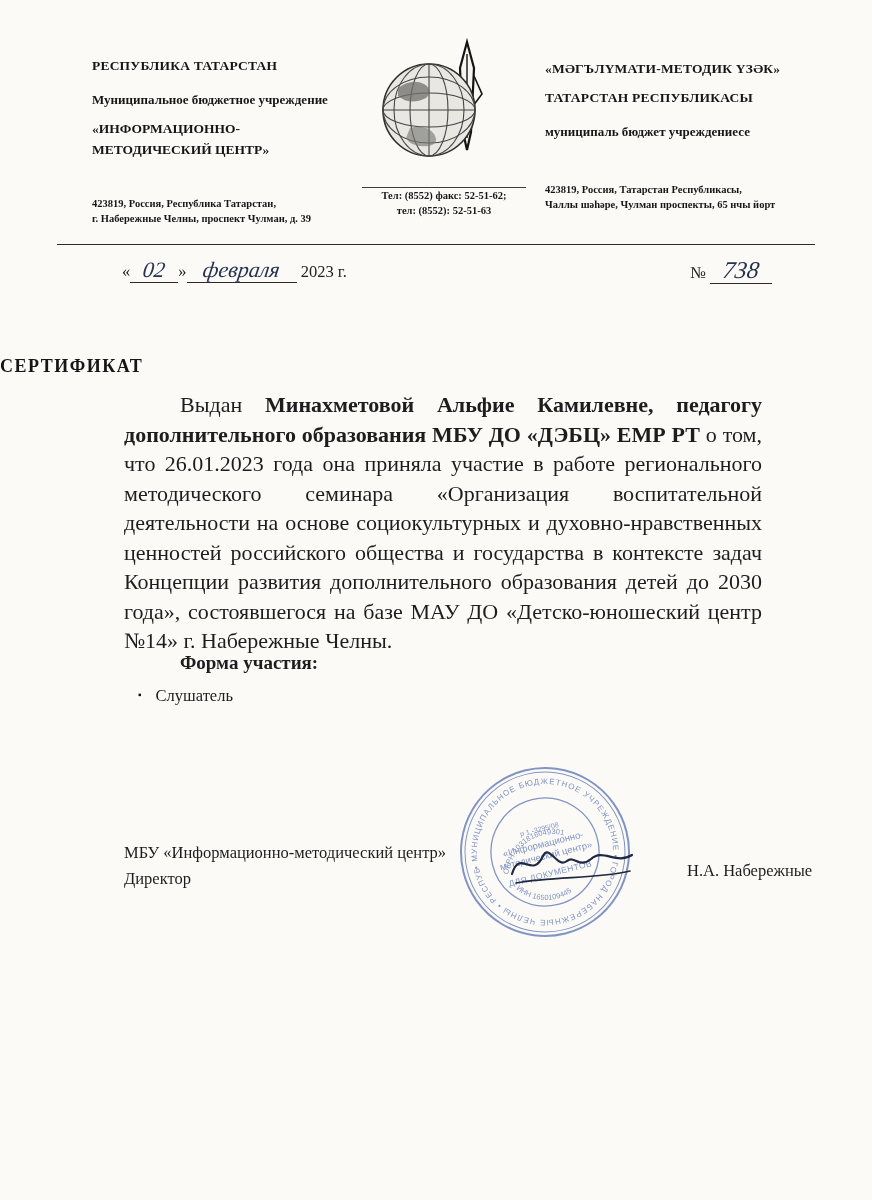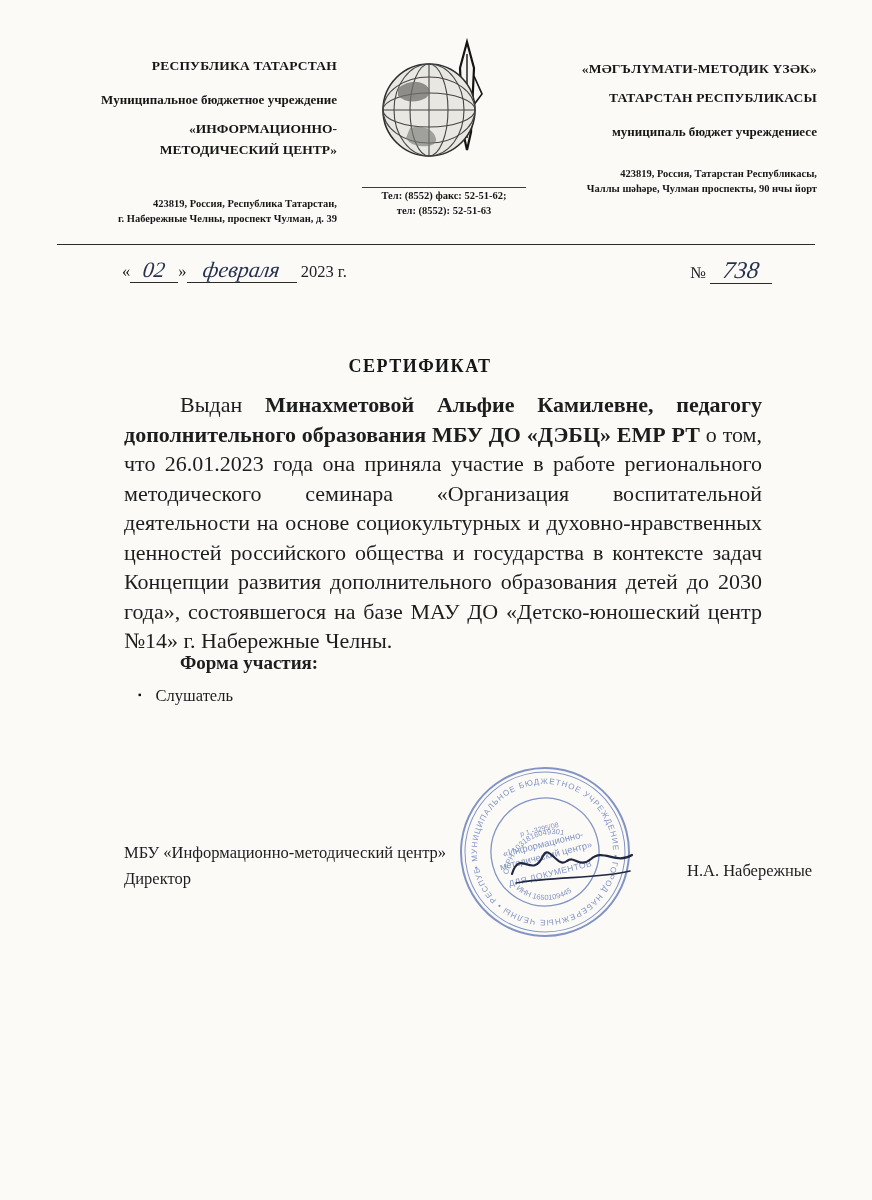--- a/index.html
+++ b/index.html
@@ -10,29 +10,29 @@
     color:#1d1d1d;
   }
   .page {
     position:relative;
     width:872px; height:1200px;
     background:#fbfaf7;
     overflow:hidden;
   }
 
   
-  .lh-col { position:absolute; text-align:right; font-weight:bold; color:#161616; }
+  .lh-col { position:absolute; text-align:left; font-weight:bold; color:#161616; }
   .lh-left  { left:92px;  top:55px; width:245px; }
   .lh-right { left:545px; top:58px; width:272px; }
   .lh-line-lg { font-size:13.5px; line-height:21px; margin-bottom:8px; letter-spacing:.2px; }
   .lh-line-md { font-size:13px;   line-height:20px; margin-bottom:8px;margin-top:14px; }
   .lh-orgname { font-size:13.5px; line-height:21px; }
   .lh-addr { font-size:10.5px; line-height:15px; font-weight:bold; }
   .lh-left  .lh-addr { margin-top:36px; }
-  .lh-right .lh-addr { margin-top:24px; }
+  .lh-right .lh-addr { margin-top:40px; }
 
   .lh-center { position:absolute; left:362px; top:36px; width:164px; text-align:center; }
   .logo-box { height:152px; border-bottom:1.5px solid #3a3a3a; display:flex; justify-content:center; align-items:flex-start; }
   .phones { margin-top:0; font-size:10.5px; font-weight:bold; line-height:15px; color:#161616; }
 
   .divider { position:absolute; left:57px; top:244px; width:758px; border-top:1.7px solid #2b2b2b; }
 
   
   .dateline { position:absolute; left:122px; top:260px; width:650px; font-size:16.5px; color:#222; }
   .dateline .right { float:right; }
@@ -43,21 +43,21 @@
   }
   .hw-slot { display:inline-block; border-bottom:1.2px solid #2b2b2b; text-align:center; vertical-align:baseline; }
   .slot-day { width:48px; }
   .slot-month { width:110px; }
   .slot-num { width:62px; }
   .slot-num .hw { font-size:24px; }
 
   
   .cert-title {
     position:absolute; top:356px; left:0; width:840px;
-    text-align:center; font-size:18px; font-weight:bold; letter-spacing:1.5px; color:#161616;
+    text-align:left; font-size:18px; font-weight:bold; letter-spacing:1.5px; color:#161616;
   }
   .cert-body {
     position:absolute; left:124px; top:390px; width:638px;
     font-size:22px; line-height:29.5px; text-align:justify; text-indent:56px;
   }
 
   .participation-label { position:absolute; left:180px; top:652px; font-size:19px; font-weight:bold; }
   .bullet-row { position:absolute; left:138px; top:686px; font-size:16.5px; }
   .bullet-glyph { font-size:10px; vertical-align:3px; margin-right:14px; color:#111; }
 
@@ -113,21 +113,21 @@
       <span style="display:block">тел: (8552): 52-51-63</span>
     </div>
   </div>
 
   <div class="lh-col lh-right">
     <div class="lh-line-lg">«МӘГЪЛҮМАТИ-МЕТОДИК ҮЗӘК»</div>
     <div class="lh-line-lg">ТАТАРСТАН РЕСПУБЛИКАСЫ</div>
     <div class="lh-line-md">муниципаль бюджет учреждениесе</div>
     <div class="lh-addr">
       <span style="display:block">423819,  Россия, Татарстан Республикасы,</span>
-      <span style="display:block">Чаллы  шәһәре, Чулман проспекты,  90 нчы йорт</span>
+      <span style="display:block">Чаллы  шәһәре, Чулман проспекты,  65 нчы йорт</span>
     </div>
   </div>
 
   <div class="divider"></div>
 
   <div class="dateline">
     <span class="right">
       <span>№</span>
       <span class="hw-slot slot-num"><span class="hw">738</span></span>
     </span>

